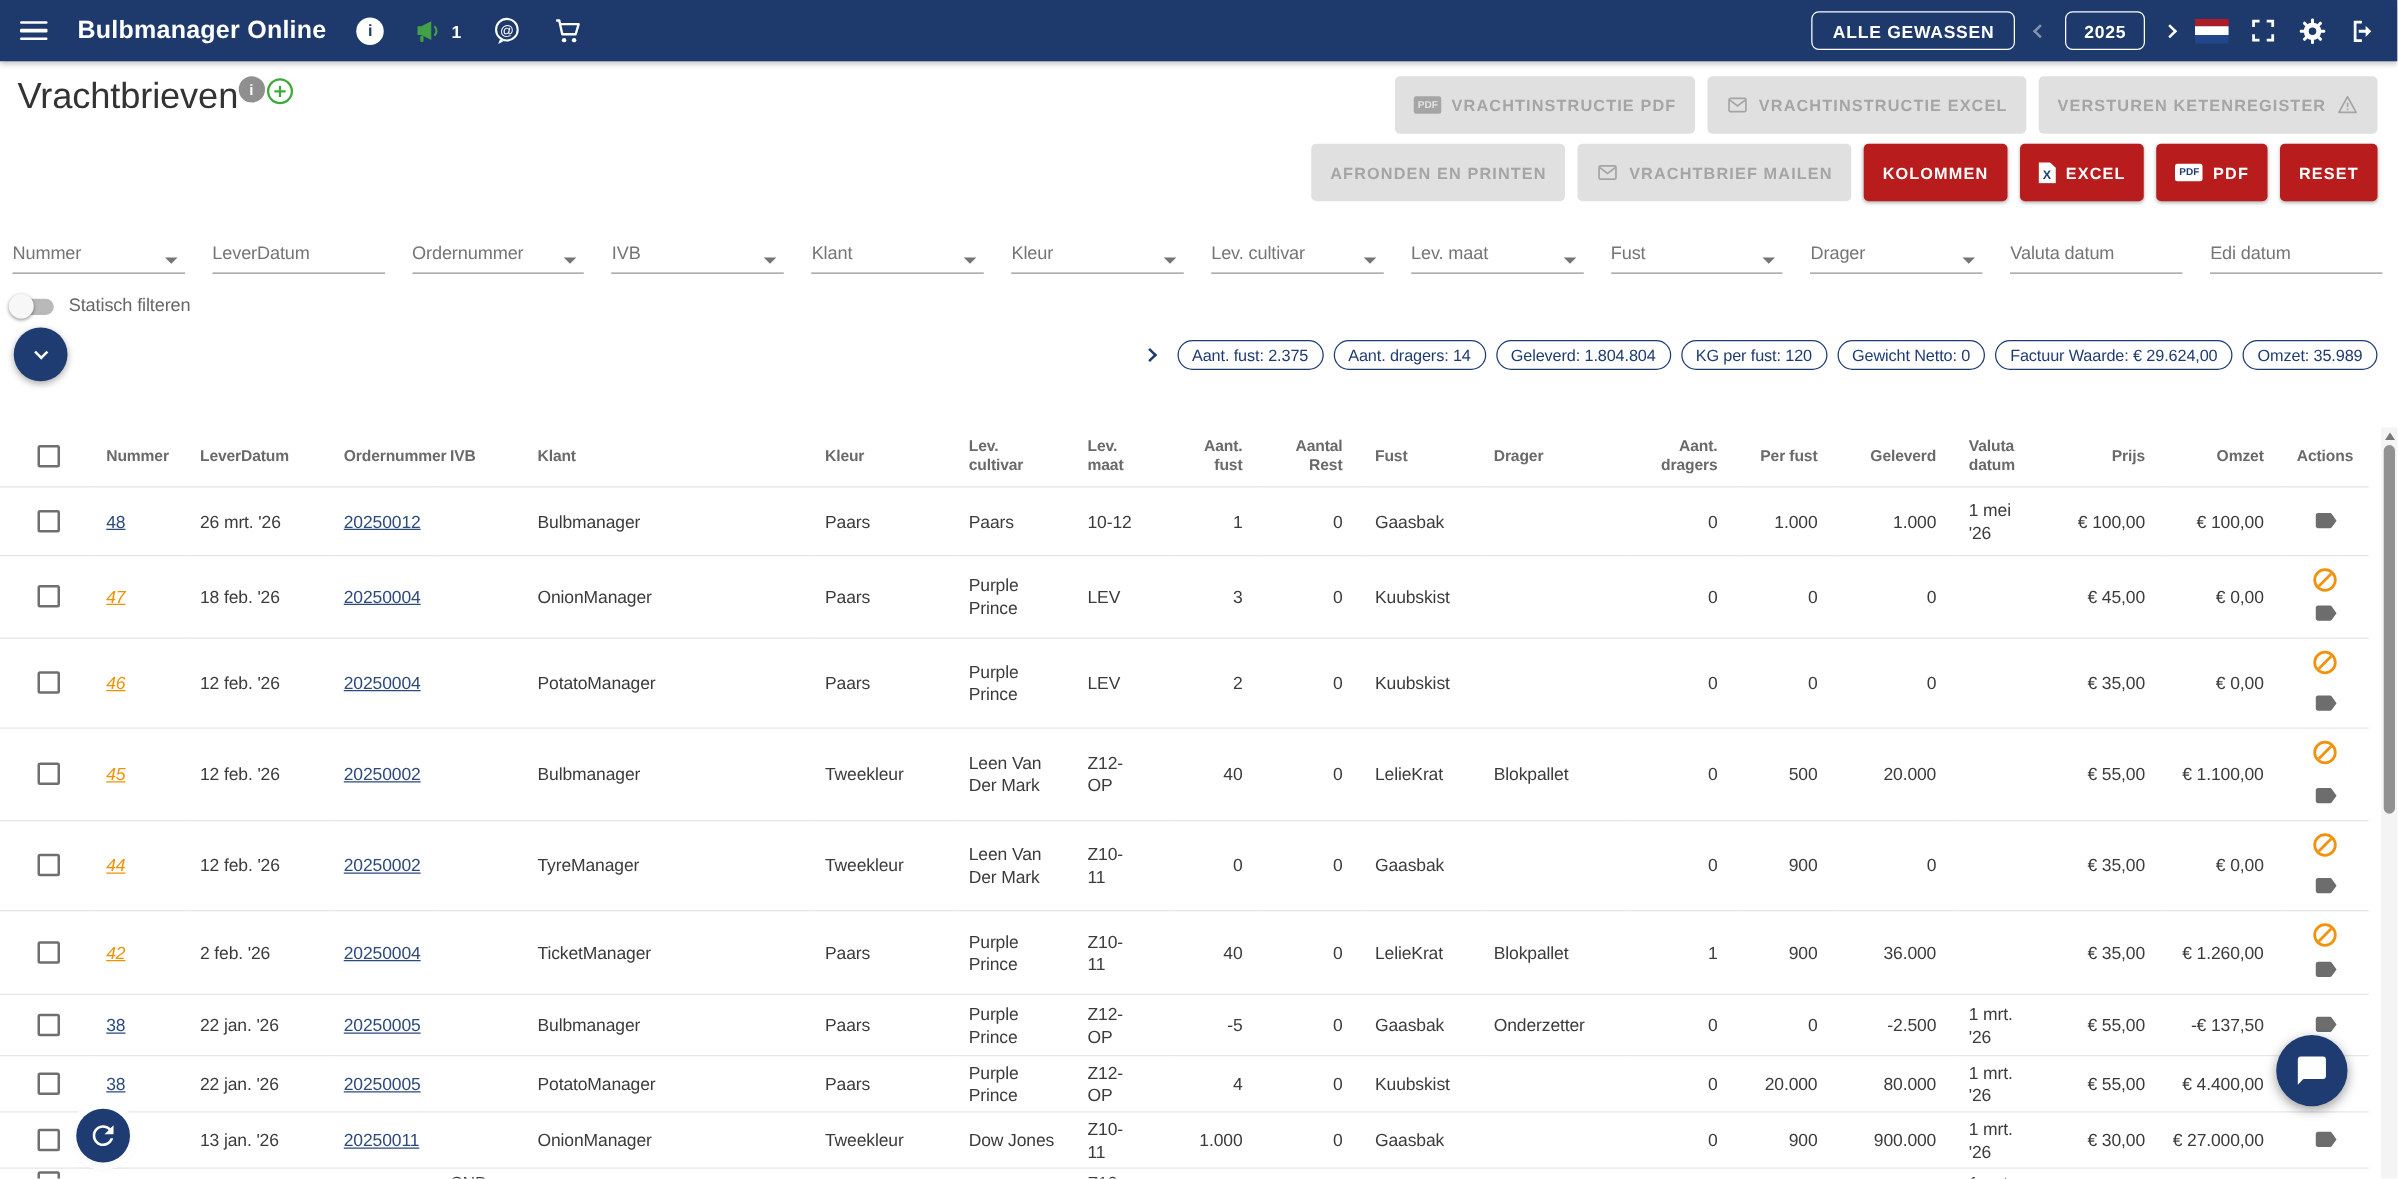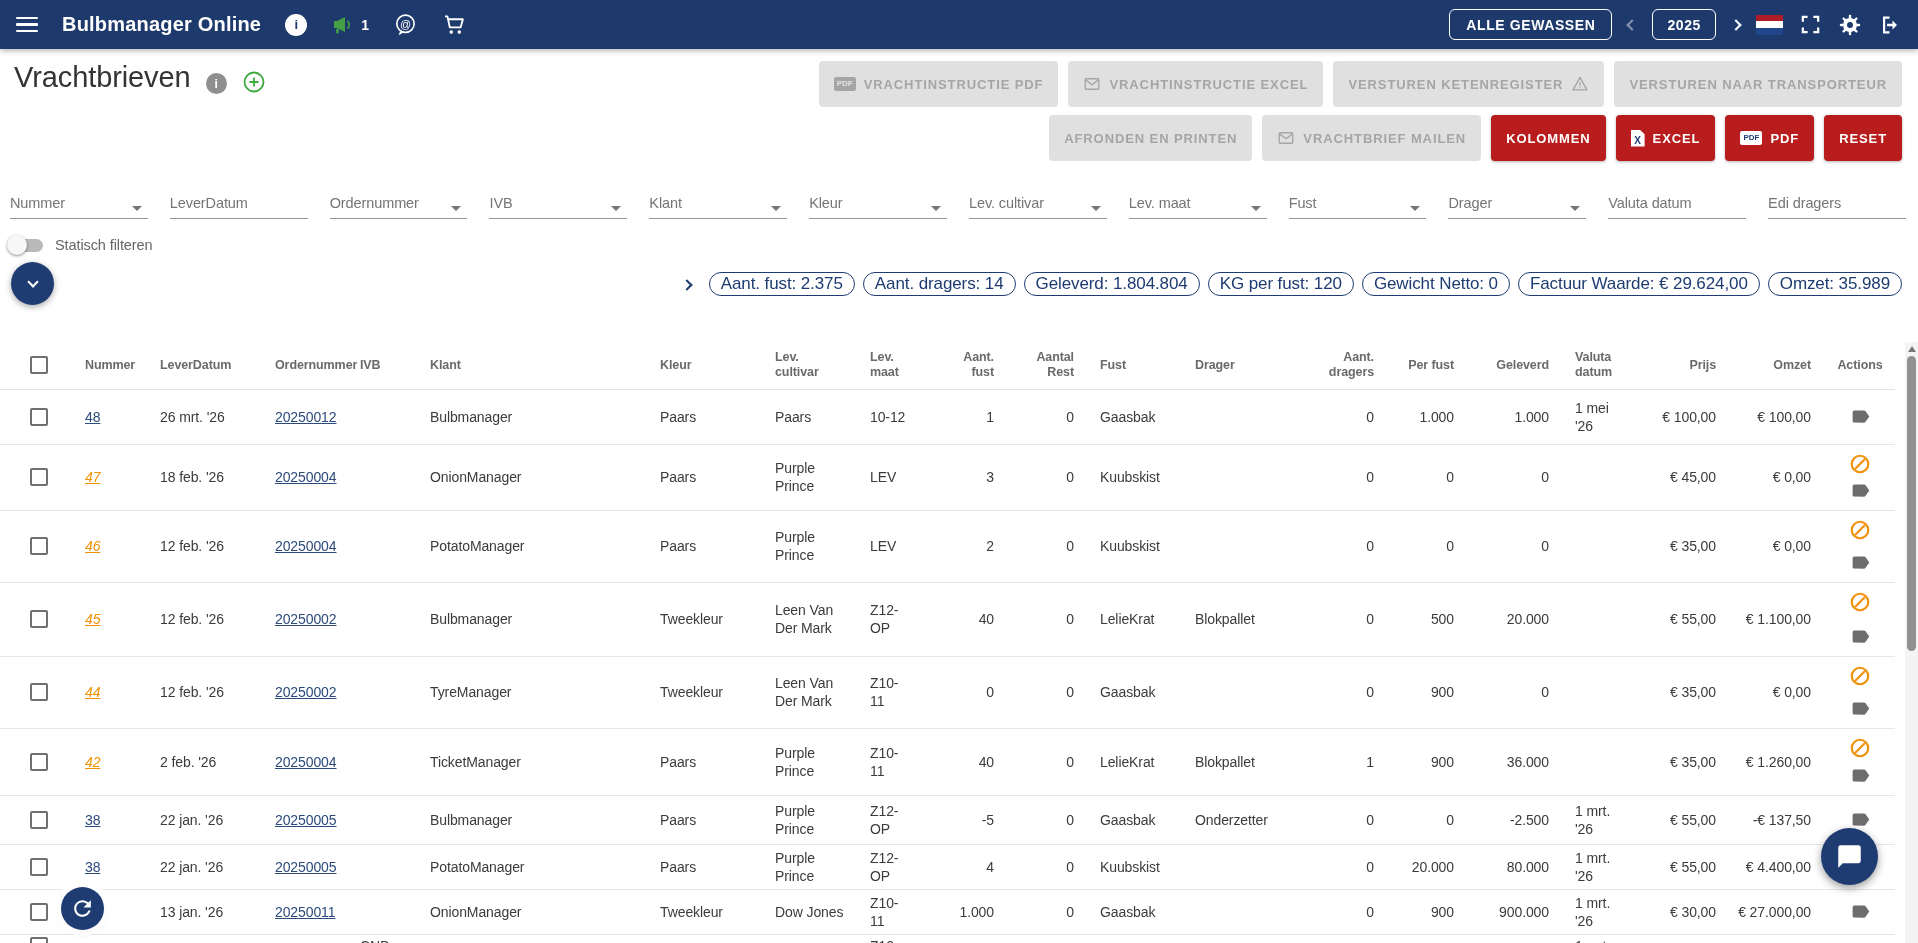--- a/index.html
+++ b/index.html
@@ -24,21 +24,21 @@
   .chev { display:inline-block; width:8px; height:8px; border-top:2.2px solid currentColor; border-right:2.2px solid currentColor; }
   .chev.left  { transform:rotate(-135deg); }
   .chev.right { transform:rotate(45deg); }
   .chev.dim { opacity:.45; }
   .flag { width:27px; height:20px; display:flex; flex-direction:column; border-radius:1px; overflow:hidden; }
   .flag div { flex:1; }
 
   
   .page-head { padding:12px 16px 0 14px; }
   .head-row1 { display:flex; align-items:flex-start; }
-  .page-title-wrap { display:flex; align-items:flex-end; gap:15px; }
+  .page-title-wrap { display:flex; align-items:flex-start; }
   .page-title { font-size:29px; font-weight:400; color:#333; }
   .info-gray { width:21px; height:21px; border-radius:50%; background:#8f8f8f; color:#fff;
                font-size:12px; font-weight:bold; display:flex; align-items:center; justify-content:center; }
   .btnrow { display:flex; gap:10px; margin-left:auto; }
   .btnrow2 { display:flex; gap:10px; justify-content:flex-end; margin-top:8px; }
   .btn { height:46px; border:none; border-radius:4px; padding:0 15px; font-family:inherit;
          font-size:13px; font-weight:bold; letter-spacing:.9px; display:inline-flex;
          align-items:center; gap:8px; cursor:pointer; white-space:nowrap; }
   .btn.disabled { background:#e0e0e0; color:#a5a5a5; cursor:default; }
   .btn.primary { background:#b91c1c; color:#fff; box-shadow:0 1px 3px rgba(0,0,0,.3); }
@@ -65,21 +65,21 @@
                   left:-3px; top:-4px; box-shadow:0 1px 3px rgba(0,0,0,.45); }
 
   
   .collapse-btn { position:absolute; left:11px; top:262px; width:43px; height:43px; border-radius:50%;
                   background:#1e3c72; display:flex; align-items:center; justify-content:center;
                   box-shadow:0 2px 6px rgba(0,0,0,.35); cursor:pointer; color:#fff; z-index:4; }
   .collapse-btn .chev { transform:rotate(135deg); margin-top:-4px; }
   .chips-row { position:absolute; right:16px; top:272px; display:flex; align-items:center; gap:8px; }
   .chips-chevron { color:#1e3c72; margin-right:10px; cursor:pointer; }
   .chip { height:24px; border:1px solid #1e3c72; border-radius:12px; background:#fff; color:#1e3c72;
-          font-size:17px; display:flex; align-items:center; padding:0 11px; white-space:nowrap; }
+          font-size:13px; display:flex; align-items:center; padding:0 11px; white-space:nowrap; }
 
   
   .table-wrap { position:absolute; top:342px; left:0; right:13px; bottom:0; overflow:hidden; }
   table { border-collapse:collapse; table-layout:fixed; width:1895px; }
   thead th { height:47px; font-size:12.5px; font-weight:bold; color:#6a6a6a; text-align:left;
              padding:4px 16px 4px 10px; vertical-align:middle; line-height:15px; border-bottom:1px solid #e4e4e4; }
   td { font-size:14px; color:#3b3b3b; padding:4px 16px 4px 10px; vertical-align:middle;
        line-height:18px; border-bottom:1px solid #e6e6e6; }
   th.num, td.num { text-align:right; }
   th.c-actions, td.c-actions { text-align:center; padding:4px 6px; }
@@ -202,23 +202,20 @@
         </svg>
         <span>VRACHTINSTRUCTIE EXCEL</span>
       </button>
       <button class="btn disabled">
         <span>VERSTUREN KETENREGISTER</span>
         <svg width="18" height="18" viewBox="0 0 24 24">
           <path d="M12 3.2L2.8 19.8h18.4z" fill="none" stroke="#a5a5a5" stroke-width="1.8" stroke-linejoin="round"></path>
           <rect x="11.2" y="9.5" width="1.7" height="4.8" fill="#a5a5a5"></rect>
           <rect x="11.2" y="15.8" width="1.7" height="1.8" fill="#a5a5a5"></rect>
         </svg>
-      </button>
-      <button class="btn disabled">
-        <span>VERSTUREN NAAR TRANSPORTEUR</span>
       </button>
     </div>
   </div>
   <div class="btnrow2">
     <button class="btn disabled">
       <span>AFRONDEN EN PRINTEN</span>
     </button>
     <button class="btn disabled">
       <svg width="18" height="18" viewBox="0 0 24 24">
         <rect x="3" y="5" width="18" height="14" rx="1.5" fill="none" stroke="#a5a5a5" stroke-width="1.8"></rect>
@@ -280,21 +277,21 @@
       <span class="caret"></span>
     </div>
     <div class="filter-field">
       <span>Drager</span>
       <span class="caret"></span>
     </div>
     <div class="filter-field">
       <span>Valuta datum</span>
     </div>
     <div class="filter-field">
-      <span>Edi dragers</span>
+      <span>Edi datum</span>
     </div>
   </section>
 
 <div class="toggle-row">
   <div class="toggle">
       <div class="knob"></div>
     </div>
   <span>Statisch filteren</span>
 </div>
 

